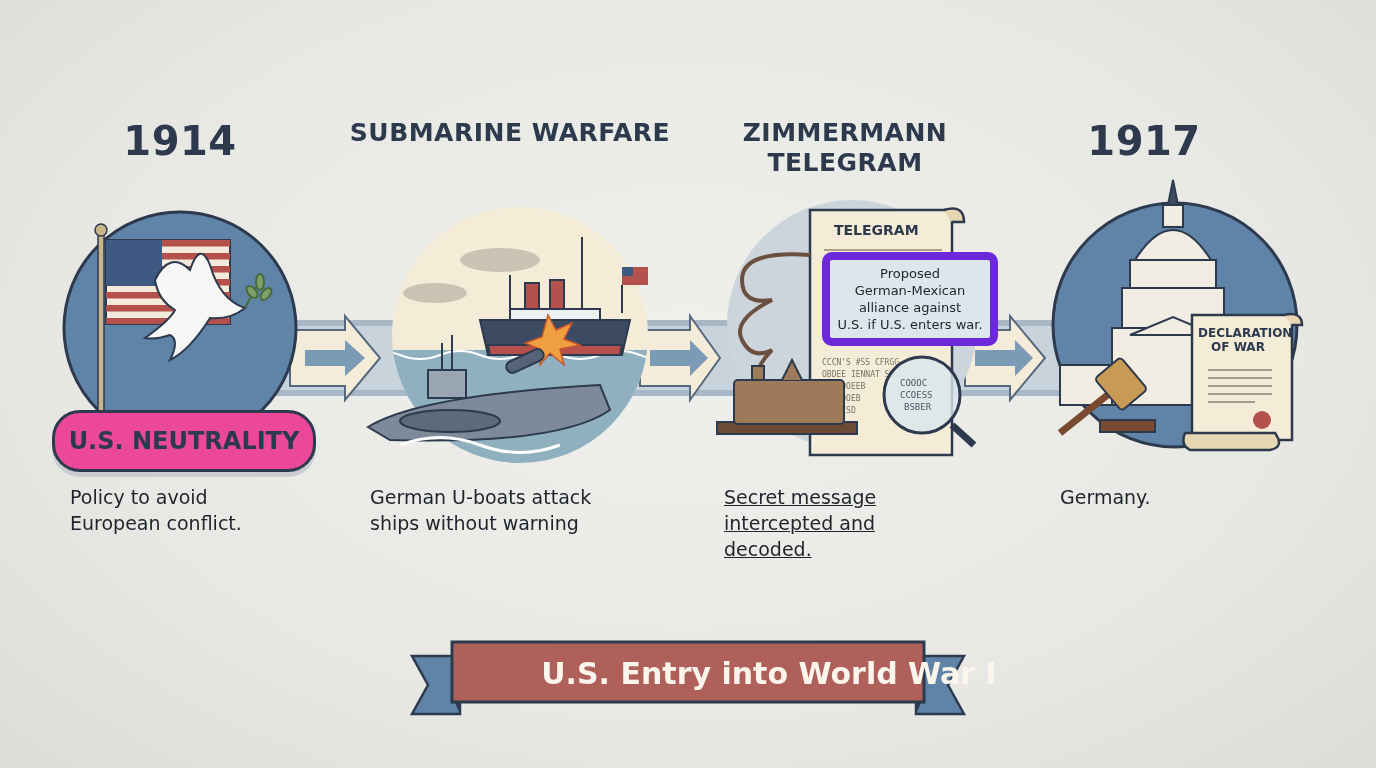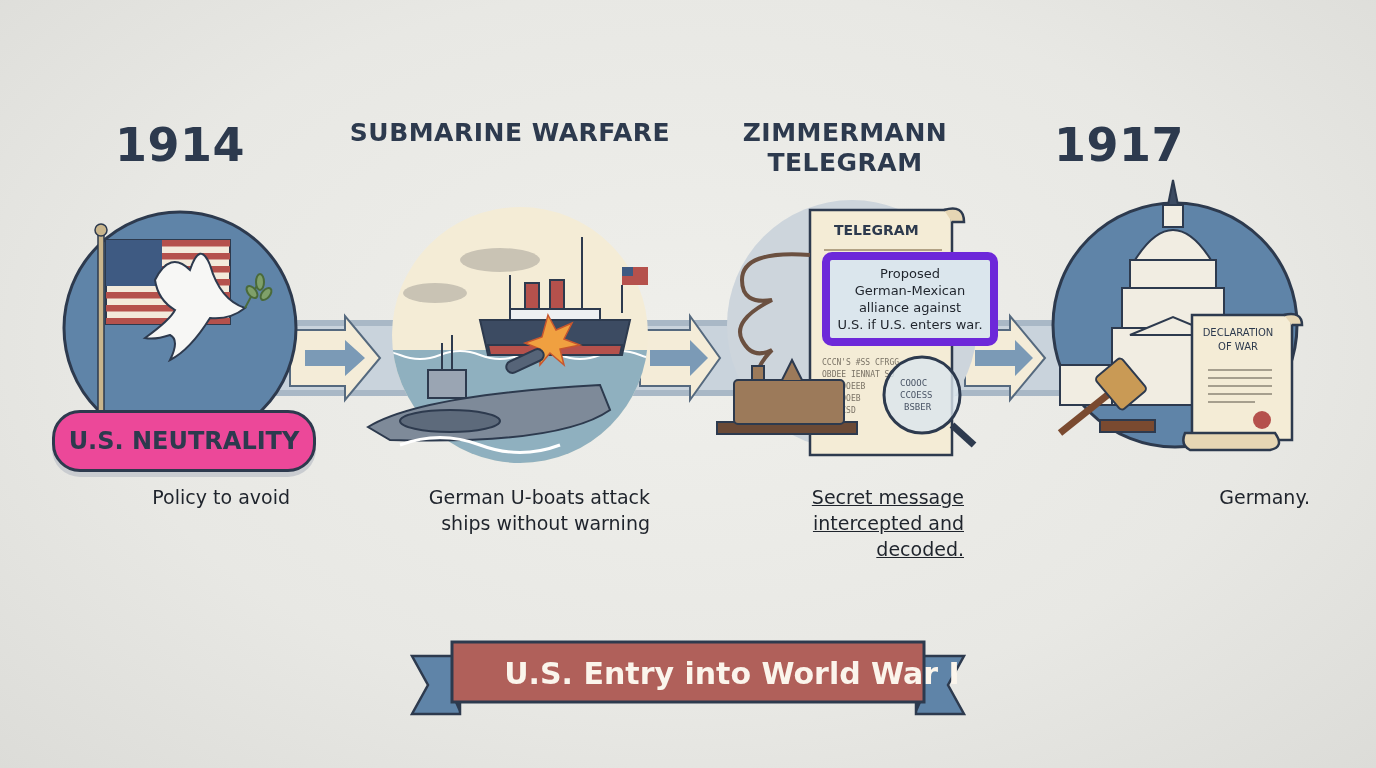--- a/index.html
+++ b/index.html
@@ -1,32 +1,32 @@
 <!DOCTYPE html>
 <html><head>
 <meta charset="utf-8">
 <style>
   html,body{margin:0;padding:0;}
   body{width:1376px;height:768px;overflow:hidden;position:relative;
     background:radial-gradient(ellipse at 50% 45%, #efefeb 0%, #e8e8e4 60%, #dcdcd8 100%);
     font-family:"DejaVu Sans","Liberation Sans",sans-serif;color:#2b3340;}
   .abs{position:absolute;}
   .heading{position:absolute;text-align:center;font-weight:bold;color:#2d3a4e;letter-spacing:0.5px;}
-  .year{font-size:46px;}
+  .year{font-size:40px;}
   .title2{font-size:25px;line-height:30px;}
-  .desc{position:absolute;text-align:right;font-family:"DejaVu Sans",sans-serif;font-size:19px;line-height:26px;color:#1f242c;}
+  .desc{position:absolute;text-align:left;font-family:"DejaVu Sans",sans-serif;font-size:19px;line-height:26px;color:#1f242c;}
   .band{position:absolute;left:250px;top:312px;width:900px;height:92px;}
   .pill{position:absolute;left:52px;top:410px;width:258px;height:56px;border:3px solid #2d3a4e;border-radius:28px;background:#ec4899;
     display:flex;align-items:center;justify-content:center;font-weight:bold;font-size:24px;color:#2d3a4e;box-shadow:0 5px 0 #c9ccd0;}
   .banner-text{position:absolute;left:450px;top:642px;width:564px;height:62px;display:flex;align-items:center;justify-content:center;
-    font-family:"DejaVu Sans",sans-serif;font-weight:bold;font-size:30px;color:#fbf5ec;}
+    font-family:"DejaVu Sans",sans-serif;font-weight:bold;font-size:30px;color:#fbf5ec;padding-left:37px;}
   .tg-bubble{position:absolute;left:822px;top:252px;width:160px;height:78px;background:#dbe6ed;border:8px solid #6d28d9;border-radius:10px;
     font-size:13px;line-height:17px;text-align:center;color:#1f242c;display:flex;align-items:center;justify-content:center;}
   .tg-title{position:absolute;left:834px;top:222px;font-weight:bold;font-size:14px;color:#2d3a4e;}
-  .decl{position:absolute;left:1198px;top:326px;width:80px;text-align:center;font-weight:normal;font-size:10px;line-height:14px;color:#2d3a4e;}
+  .decl{position:absolute;left:1198px;top:326px;width:80px;text-align:center;font-weight:bold;font-size:12px;line-height:14px;color:#2d3a4e;}
 </style>
 </head>
 <body>
 
 <svg class="band" viewBox="0 0 900 92" style="left:250px;top:312px;">
   <rect x="0" y="14" width="900" height="64" fill="#c9d3dc"></rect>
   <rect x="0" y="8" width="900" height="6" fill="#a9b8c6"></rect>
   <rect x="0" y="78" width="900" height="6" fill="#a9b8c6"></rect>
   <g fill="#f4ecd8" stroke="#55697e" stroke-width="2">
     <path d="M40 18 H95 V4 L130 46 L95 88 V74 H40 Z"></path>
@@ -66,20 +66,21 @@
   <g stroke="#4a6a3a" stroke-width="2" fill="#7fa06a">
     <path d="M185 98 L200 70" fill="none"></path>
     <ellipse cx="200" cy="72" rx="4" ry="8"></ellipse>
       <ellipse cx="192" cy="82" rx="4" ry="7" transform="rotate(-40 192 82)"></ellipse>
     <ellipse cx="206" cy="84" rx="4" ry="7" transform="rotate(40 206 84)"></ellipse>
   </g>
 </svg>
 <div class="pill">U.S. NEUTRALITY</div>
 <div class="desc" style="left:70px;top:484px;width:220px;">
   <div>Policy to avoid</div>
+  <div>European conflict.</div>
 </div>
 
 <div class="heading title2" style="left:340px;top:118px;width:340px;">
   <div>SUBMARINE WARFARE</div>
 </div>
 <svg class="abs" style="left:360px;top:205px;" width="320" height="270" viewBox="0 0 320 270">
   <defs>
       <clipPath id="c2">
         <circle cx="160" cy="130" r="128"></circle>
       </clipPath>
@@ -172,21 +173,21 @@
     <div>alliance against</div>
     <div>U.S. if U.S. enters war.</div>
   </div>
 </div>
 <div class="desc" style="left:724px;top:484px;width:240px;text-decoration:underline;">
   <div>Secret message</div>
   <div>intercepted and</div>
   <div>decoded.</div>
 </div>
 
-<div class="heading year" style="left:1049px;top:118px;width:140px;">1917</div>
+<div class="heading year" style="left:1074px;top:118px;width:140px;">1917</div>
 <svg class="abs" style="left:1040px;top:175px;" width="280" height="285" viewBox="0 0 280 285">
   <circle cx="135" cy="150" r="122" fill="#5f84a8" stroke="#2d3a4e" stroke-width="3"></circle>
   <g stroke="#2d3a4e" stroke-width="2" fill="#f1ede2">
     <path d="M133 5 L138 30 L128 30 Z" fill="#3c4b62"></path>
     <rect x="123" y="30" width="20" height="22"></rect>
     <path d="M95 85 Q133 25 171 85 Z"></path>
     <rect x="90" y="85" width="86" height="28"></rect>
     <rect x="82" y="113" width="102" height="40"></rect>
     <rect x="20" y="190" width="100" height="40"></rect>
     <rect x="72" y="153" width="122" height="77"></rect>

